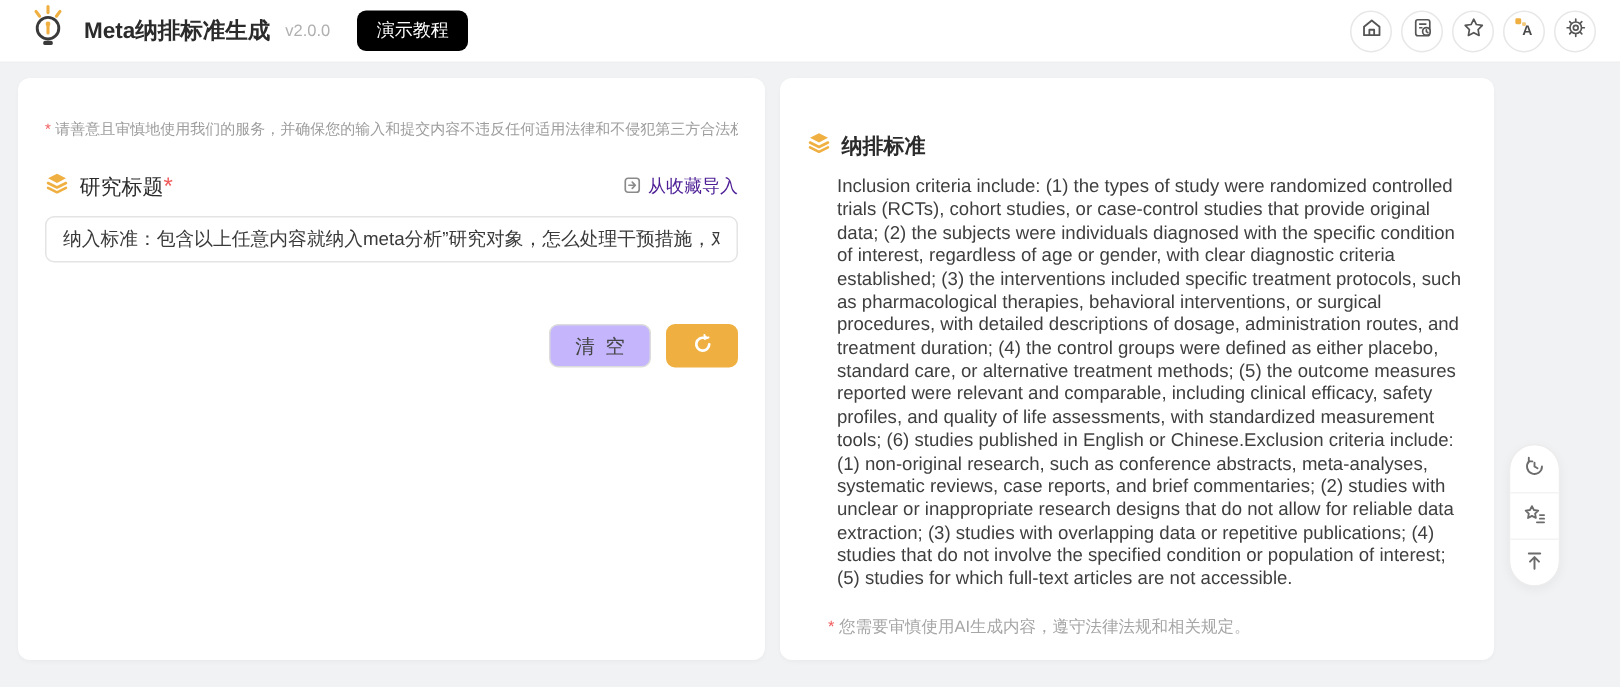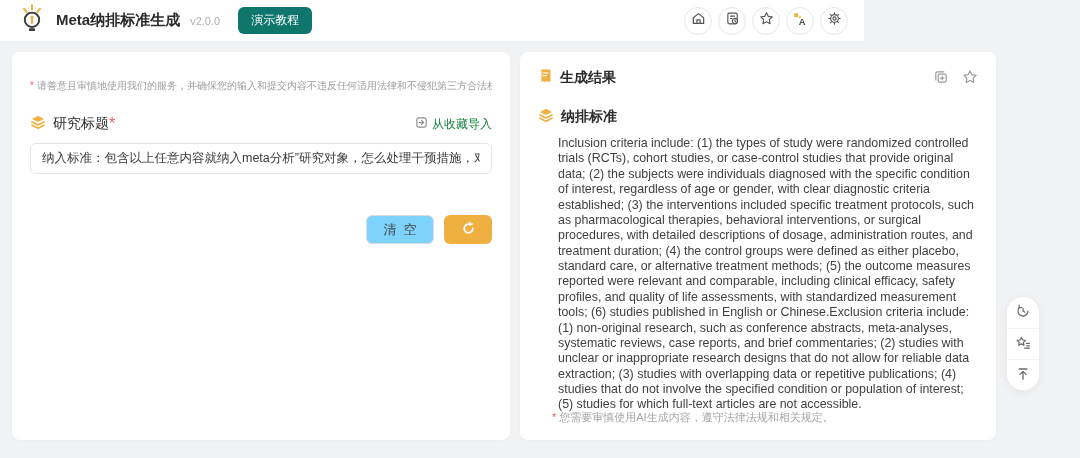--- a/index.html
+++ b/index.html
@@ -1,47 +1,47 @@
 <!DOCTYPE html>
 <html><head>
 <meta charset="utf-8">
 <style>
   * { margin:0; padding:0; box-sizing:border-box; }
   html,body { width:1080px; height:458px; overflow:hidden; background:#f1f2f4;
     font-family:"Liberation Sans","DejaVu Sans",sans-serif; color:#262626; }
 
   
-  .header { position:absolute; top:0; left:0; width:864px; height:42px; background:#fff;
+  .header { position:absolute; top:0; left:0; width:1080px; height:42px; background:#fff;
     border-bottom:1px solid #efefef; display:flex; align-items:center; padding:0 16px; }
   .brand { display:flex; align-items:center; gap:8px; }
   .brand-title { font-weight:bold; font-size:15px; color:#2b2b2b; white-space:nowrap; }
   .brand-version { font-size:11px; color:#b0b0b0; margin-left:2px; }
-  .btn-tutorial { margin-left:10px; background:#0f766e; color:#fff; border:none; border-radius:6px;
+  .btn-tutorial { margin-left:10px; background:#000000; color:#fff; border:none; border-radius:6px;
     font-size:12px; padding:5px 13px; cursor:pointer; }
   .header-icons { margin-left:auto; display:flex; gap:6px; align-items:center; }
   .icon-circle { width:28px; height:28px; border-radius:50%; border:1px solid #e7e7e7; background:#fff;
     display:flex; align-items:center; justify-content:center; cursor:pointer; }
 
   
   .card { position:absolute; background:#fff; border-radius:8px; box-shadow:0 1px 3px rgba(0,0,0,.03); }
   .card-left  { left:12px;  top:52px; width:498px; height:388px; padding:14px 18px; }
   .card-right { left:520px; top:52px; width:476px; height:388px; padding:16px 18px; }
 
   
   .disclaimer { margin-top:13px; font-size:10px; color:#9d9d9d; white-space:nowrap; overflow:hidden; }
   .asterisk { color:#f05b5b; margin-right:3px; }
   .field-row { display:flex; align-items:center; margin-top:21px; }
   .field-label { font-weight:normal; font-size:14px; color:#2b2b2b; margin-left:7px; }
   .import-link { margin-left:auto; display:flex; align-items:center; gap:4px; font-size:12px;
-    color:#15803d; cursor:pointer; }
+    color:#4c1d95; cursor:pointer; }
   .title-input { margin-top:9px; width:462px; height:31px; border:1px solid #e4e4e4; border-radius:6px;
     padding:0 11px; font-size:12.5px; color:#3a3a3a; outline:none;
     font-family:"Liberation Sans","DejaVu Sans",sans-serif; }
   .actions { display:flex; justify-content:flex-end; align-items:center; gap:10px; margin-top:41px; }
-  .btn-clear { width:68px; height:29px; background:#7dd3fc; border:1px solid #dcdcdc; border-radius:6px;
+  .btn-clear { width:68px; height:29px; background:#c4b5fd; border:1px solid #dcdcdc; border-radius:6px;
     font-size:13px; color:#444; letter-spacing:7px; text-indent:7px; cursor:pointer; }
   .btn-generate { width:48px; height:29px; background:#EFB041; border:none; border-radius:6px;
     display:flex; align-items:center; justify-content:center; cursor:pointer; }
   .notes { text-align:right; margin-top:11px; font-size:11px; line-height:1.55; }
   .note-trial { color:#a6a6a6; }
   .note-ai { color:#2b2b2b; font-weight:bold; }
 
   
   .result-header { display:flex; align-items:center; }
   .panel-title { font-weight:bold; font-size:14px; color:#2b2b2b; margin-left:7px; }
@@ -168,47 +168,20 @@
         </svg>
       </span>
     </button>
   </div>
 
   <div class="notes">
   </div>
 </div>
 
 <div class="card card-right">
-  <div class="result-header">
-    <span>
-      <svg width="15" height="16" viewBox="0 0 15 16" fill="none">
-        <path d="M3 1.5 h8.2 a1.3 1.3 0 0 1 1.3 1.3 V13 l-1.8 1.3 -1.8-1.3 -1.8 1.3 -1.8-1.3 -1.8 1.3 V2.8 A1.3 1.3 0 0 1 3 1.5 Z" fill="#EFB041"></path>
-        <path d="M5 5 h5.2 M5 7.6 h3.4" stroke="#fff" stroke-width="1.2" stroke-linecap="round"></path>
-      </svg>
-    </span>
-    <span class="panel-title">生成结果</span>
-    <span class="result-actions">
-      <button class="mini-btn">
-        <span>
-          <svg width="16" height="16" viewBox="0 0 16 16" fill="none" stroke="#9a9a9a" stroke-width="1.2" stroke-linecap="round">
-            <rect x="5.2" y="5.2" width="8" height="8" rx="1.6"></rect>
-            <path d="M10.8 2.8 H4.3 A1.5 1.5 0 0 0 2.8 4.3 V10.8"></path>
-            <path d="M9.2 7.6 v3.2 M7.6 9.2 h3.2"></path>
-          </svg>
-        </span>
-      </button>
-      <button class="mini-btn">
-        <span>
-          <svg width="16" height="16" viewBox="0 0 16 16" fill="none" stroke="#9a9a9a" stroke-width="1.2" stroke-linejoin="round">
-            <path d="M8 1.9 l1.9 3.8 4.2.6 -3 3 .7 4.2 L8 11.5 l-3.8 2 .7-4.2 -3-3 4.2-.6 z"></path>
-          </svg>
-        </span>
-      </button>
-    </span>
-  </div>
 
   <div class="section-row">
     <span>
       <svg width="16" height="16" viewBox="0 0 16 16" fill="none">
         <path d="M8 1.8 L14 4.9 8 8 2 4.9 Z" fill="#EFB041"></path>
         <path d="M2 8 L8 11 14 8" stroke="#EFB041" stroke-width="1.7" stroke-linecap="round" stroke-linejoin="round"></path>
         <path d="M2 11.2 L8 14.2 14 11.2" stroke="#EFB041" stroke-width="1.7" stroke-linecap="round" stroke-linejoin="round"></path>
       </svg>
     </span>
     <span class="panel-title">纳排标准</span>

